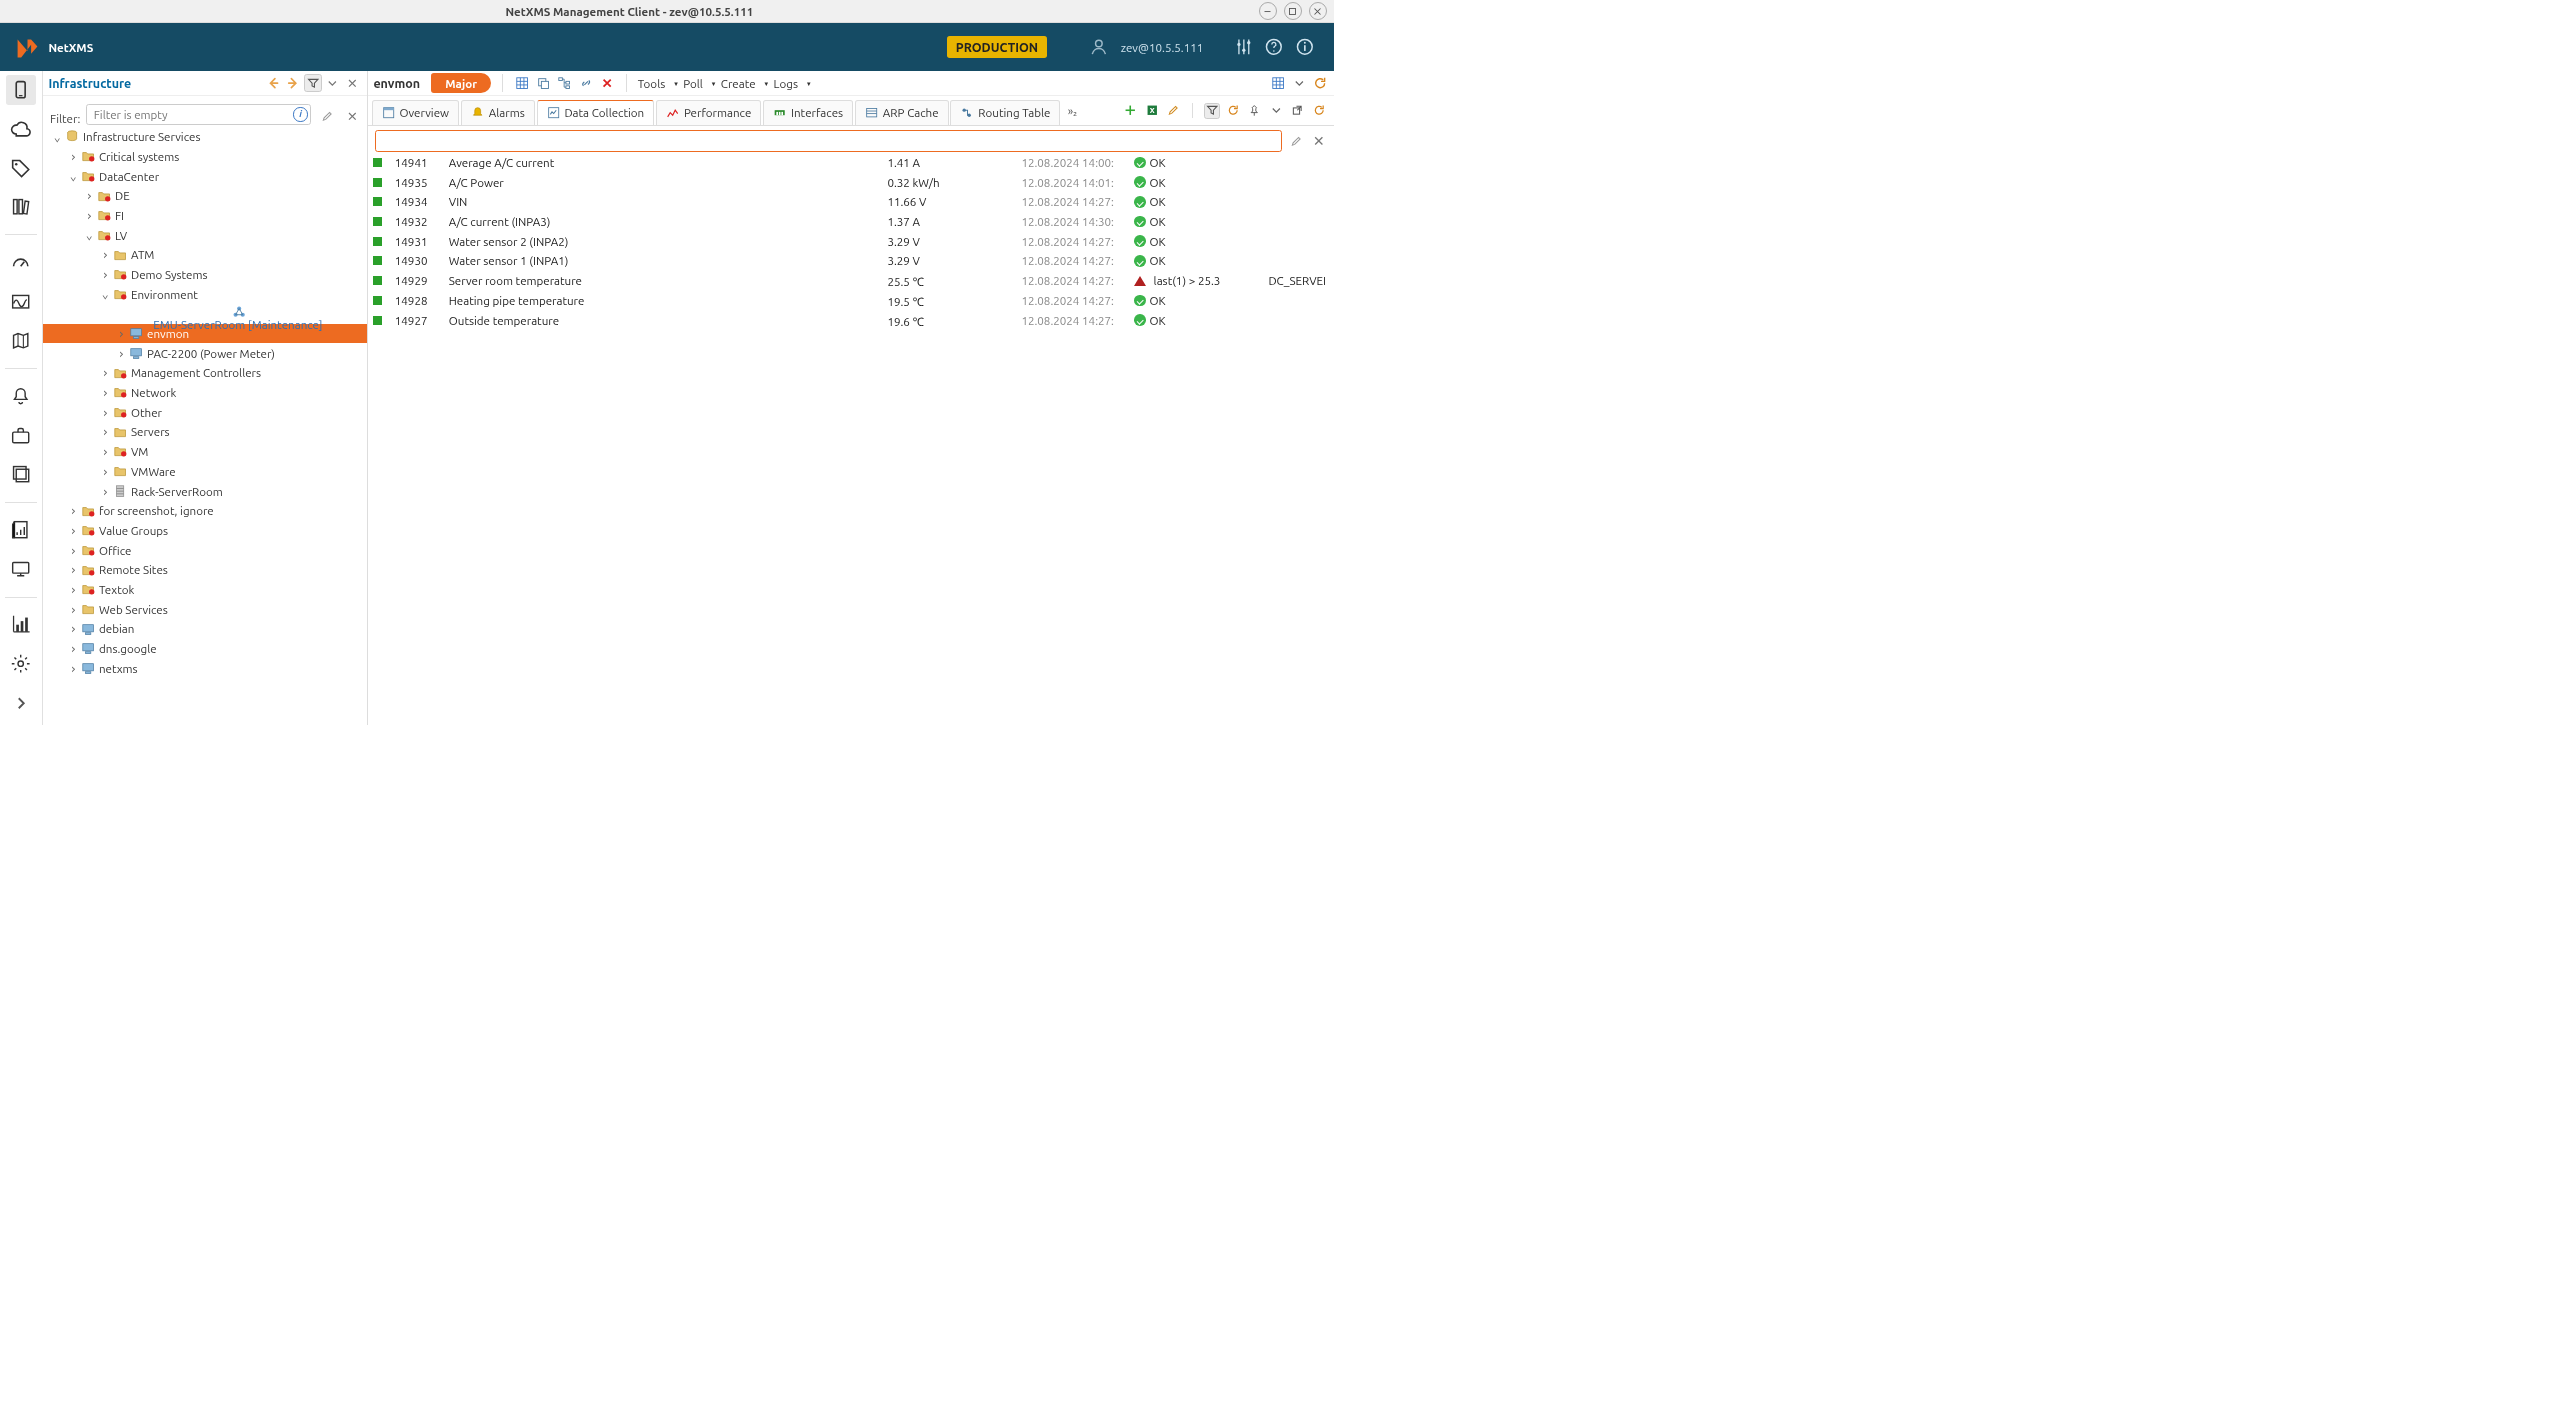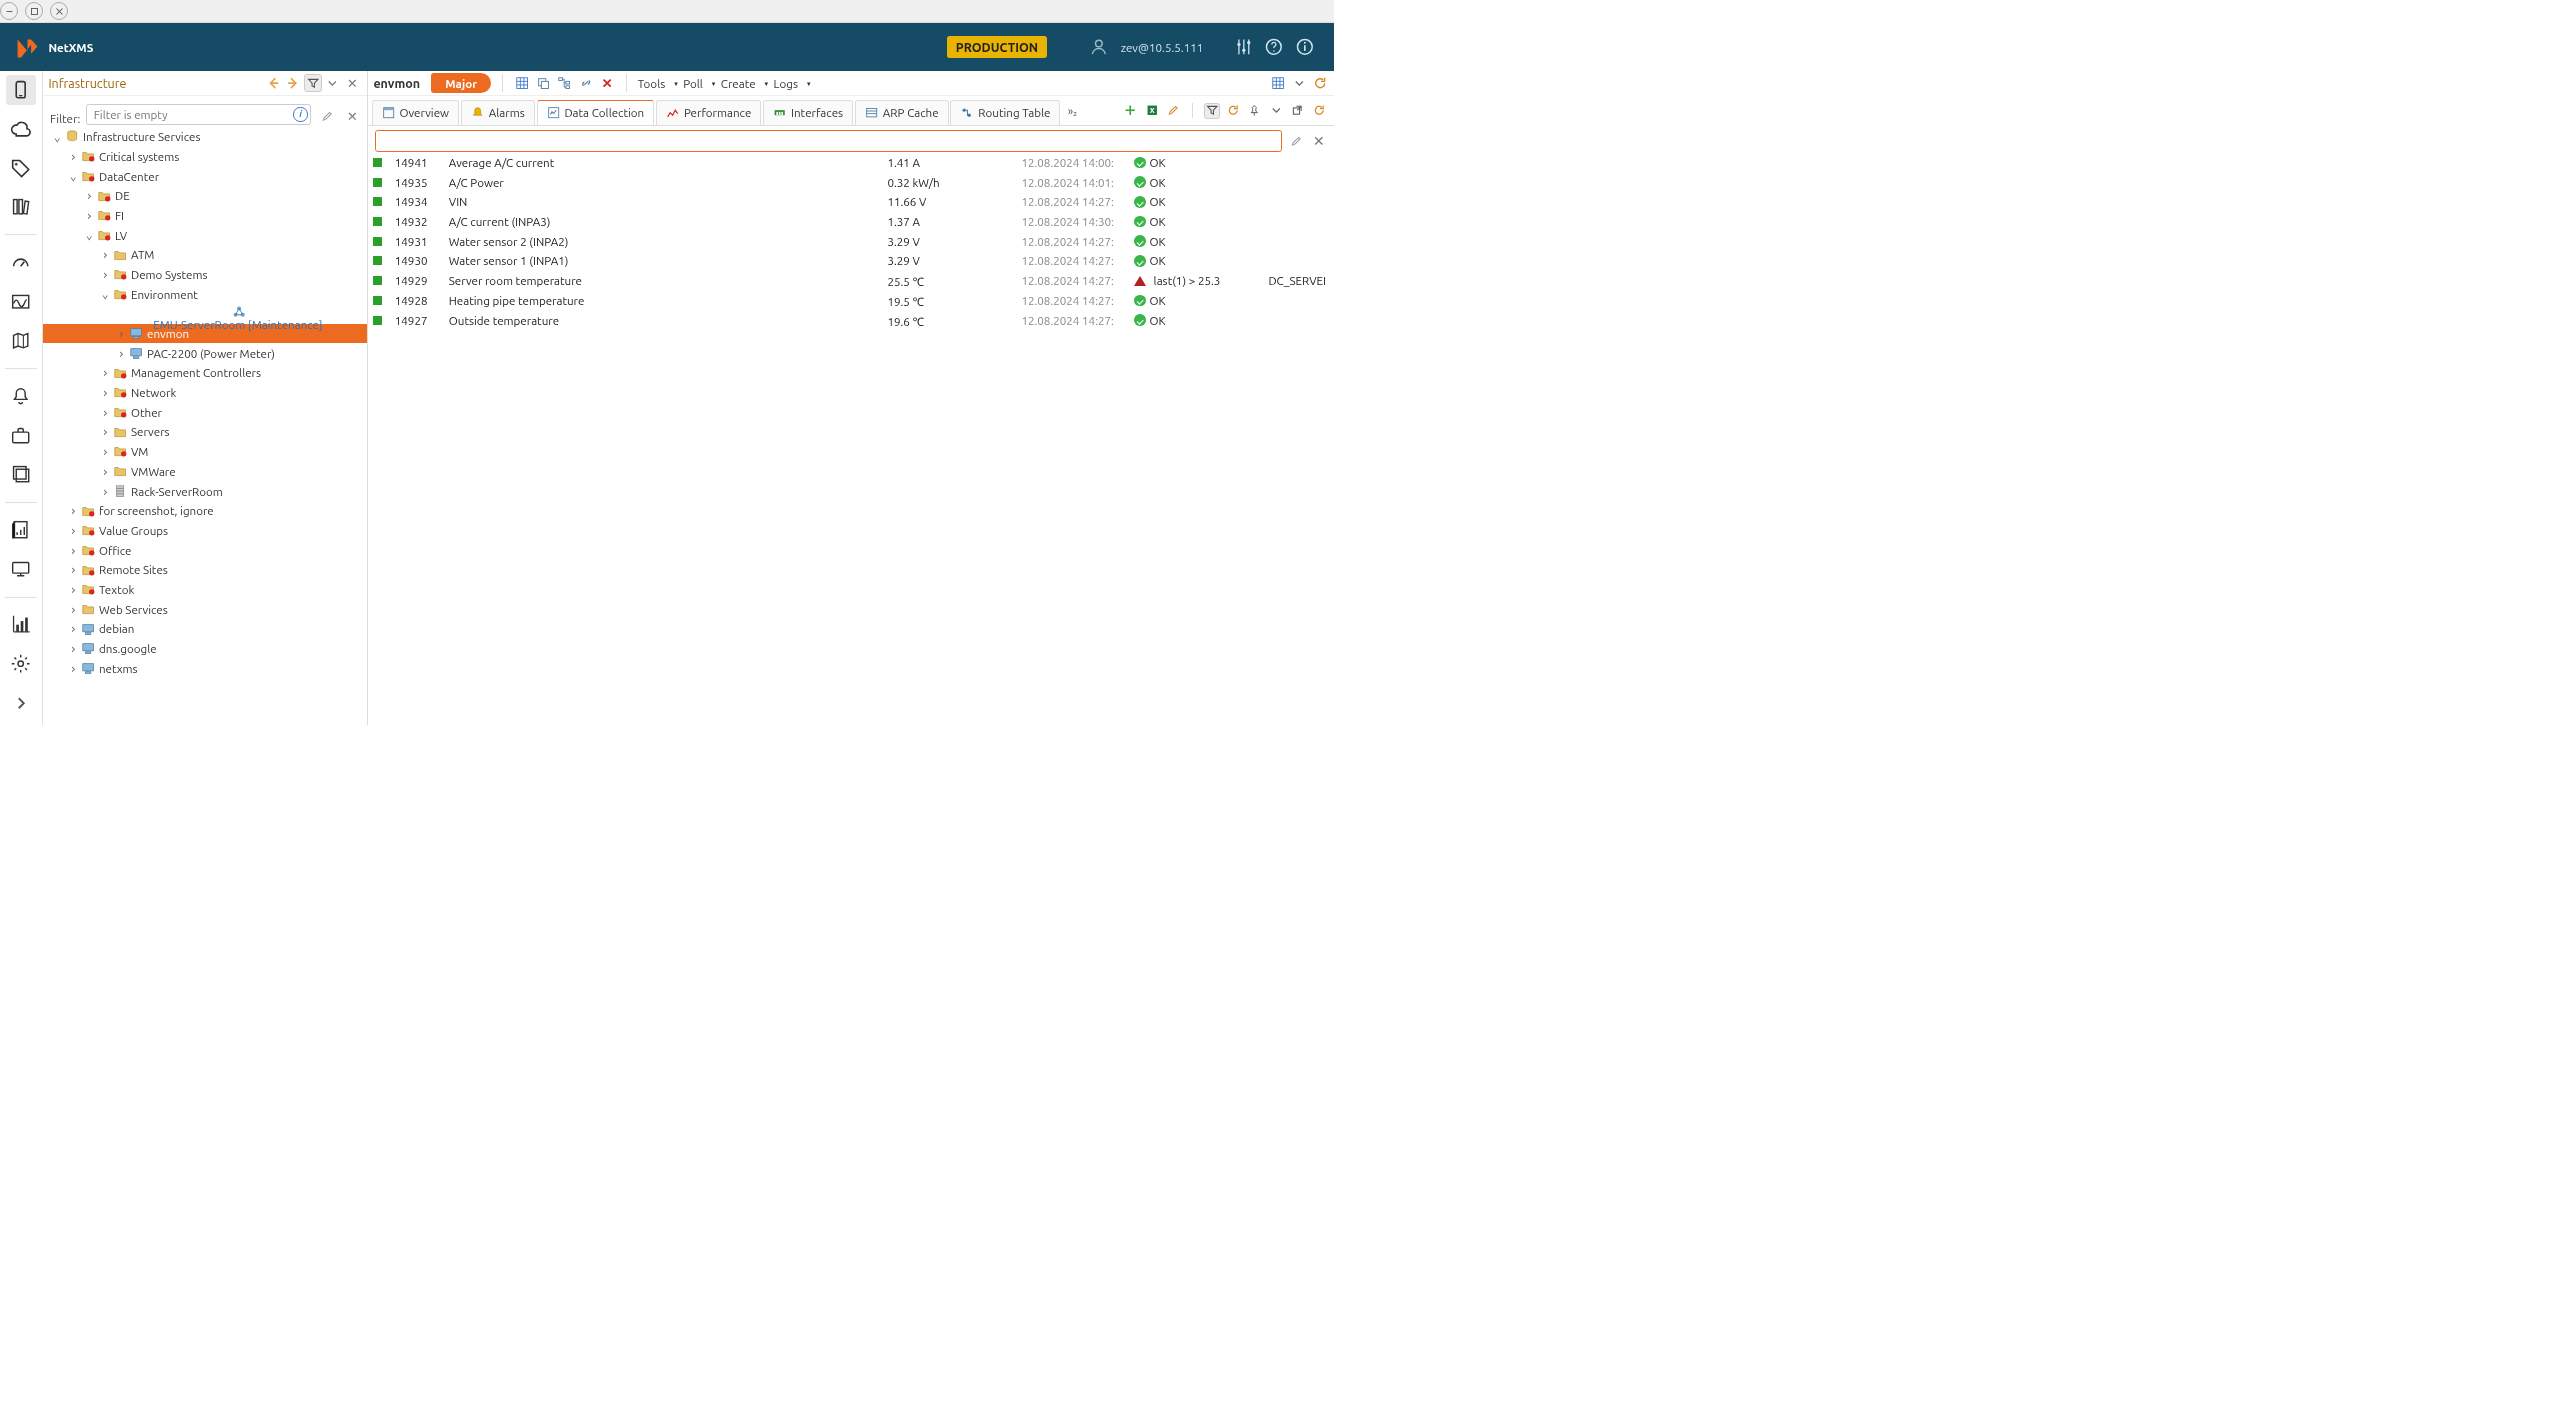--- a/index.html
+++ b/index.html
@@ -23,21 +23,21 @@
 .main{display:flex;height:654px}
 .railbar{width:43px;background:#fff;border-right:0.9px solid #e0e0e0;display:flex;flex-direction:column;align-items:center;padding-top:3.6px;gap:9px}
 .railbar .rail-item{width:30px;height:30px;display:flex;align-items:center;justify-content:center;cursor:pointer;border-radius:2.7px}
 .railbar .rail-item.active{background:#e8e8e8}
 .railbar .rail-sep{height:0.9px;width:32px;background:#e0e0e0;margin:3.6px 0}
 .railbar .rail-bottom{margin-top:auto;margin-bottom:7.1px}
 
 
 .infra-panel{width:325px;border-right:0.9px solid #ddd;display:flex;flex-direction:column;min-width:0}
 .panel-hdr{height:25px;display:flex;align-items:center;padding:0 5.4px;background:#fff;border-bottom:0.9px solid #eee}
-.panel-title{font-weight:400;font-size:12.5px;color:#a16207;flex:1}
+.panel-title{font-weight:700;font-size:12.5px;color:#0369a1;flex:1}
 .hdr-icon{width:18px;height:18px;display:flex;align-items:center;justify-content:center;cursor:pointer;margin-left:1.8px;color:#888}
 .filtericon.on{background:#ececec;border:0.9px solid #ccc;border-radius:2.7px}
 
 .filter-row{height:29px;display:flex;align-items:flex-end;gap:5.4px;padding:0 5.4px 0 7.1px}
 .filter-row label{font-size:11.6px;color:#444}
 .filter-inputwrap{flex:1;position:relative}
 .filter-input{width:100%;height:21.4px;border:0.9px solid #ccc;border-radius:2.7px;padding:1.8px 23px 1.8px 7.1px;color:#777}
 .filter-inputwrap .info{position:absolute;right:3.6px;top:3.6px;width:14.3px;height:14.3px;border-radius:7.1px;border:1.8px solid #3b78c5;color:#3b78c5;font-size:9px;font-style:italic;font-weight:700;display:flex;align-items:center;justify-content:center}
 
 
@@ -311,20 +311,21 @@
         <rect x="10" y="11" width="4" height="3" fill="none" stroke="#4a7aa0"></rect>
         <path d="M6 3.5h2v9h2M8 7.5h2" fill="none" stroke="#4a7aa0"></path>
       </symbol>
 <symbol id="i-link" viewBox="0 0 16 16">
         <path d="M6 10l4-4M5 11a2.5 2.5 0 0 1 0-3.5l1-1M11 5a2.5 2.5 0 0 1 0 3.5l-1 1" fill="none" stroke="#4a7aa0" stroke-width="1.3"></path>
       </symbol>
 </defs>
 </svg>
 
 <div class="titlebar">
+  <div class="tb-title">NetXMS Management Client - zev@10.5.5.111</div>
   <div class="tb-btn">
       <svg width="9" height="9" viewBox="0 0 10 10">
         <use href="#i-min"></use>
       </svg>
     </div>
   <div class="tb-btn">
       <svg width="9" height="9" viewBox="0 0 10 10">
         <use href="#i-max"></use>
       </svg>
     </div>

